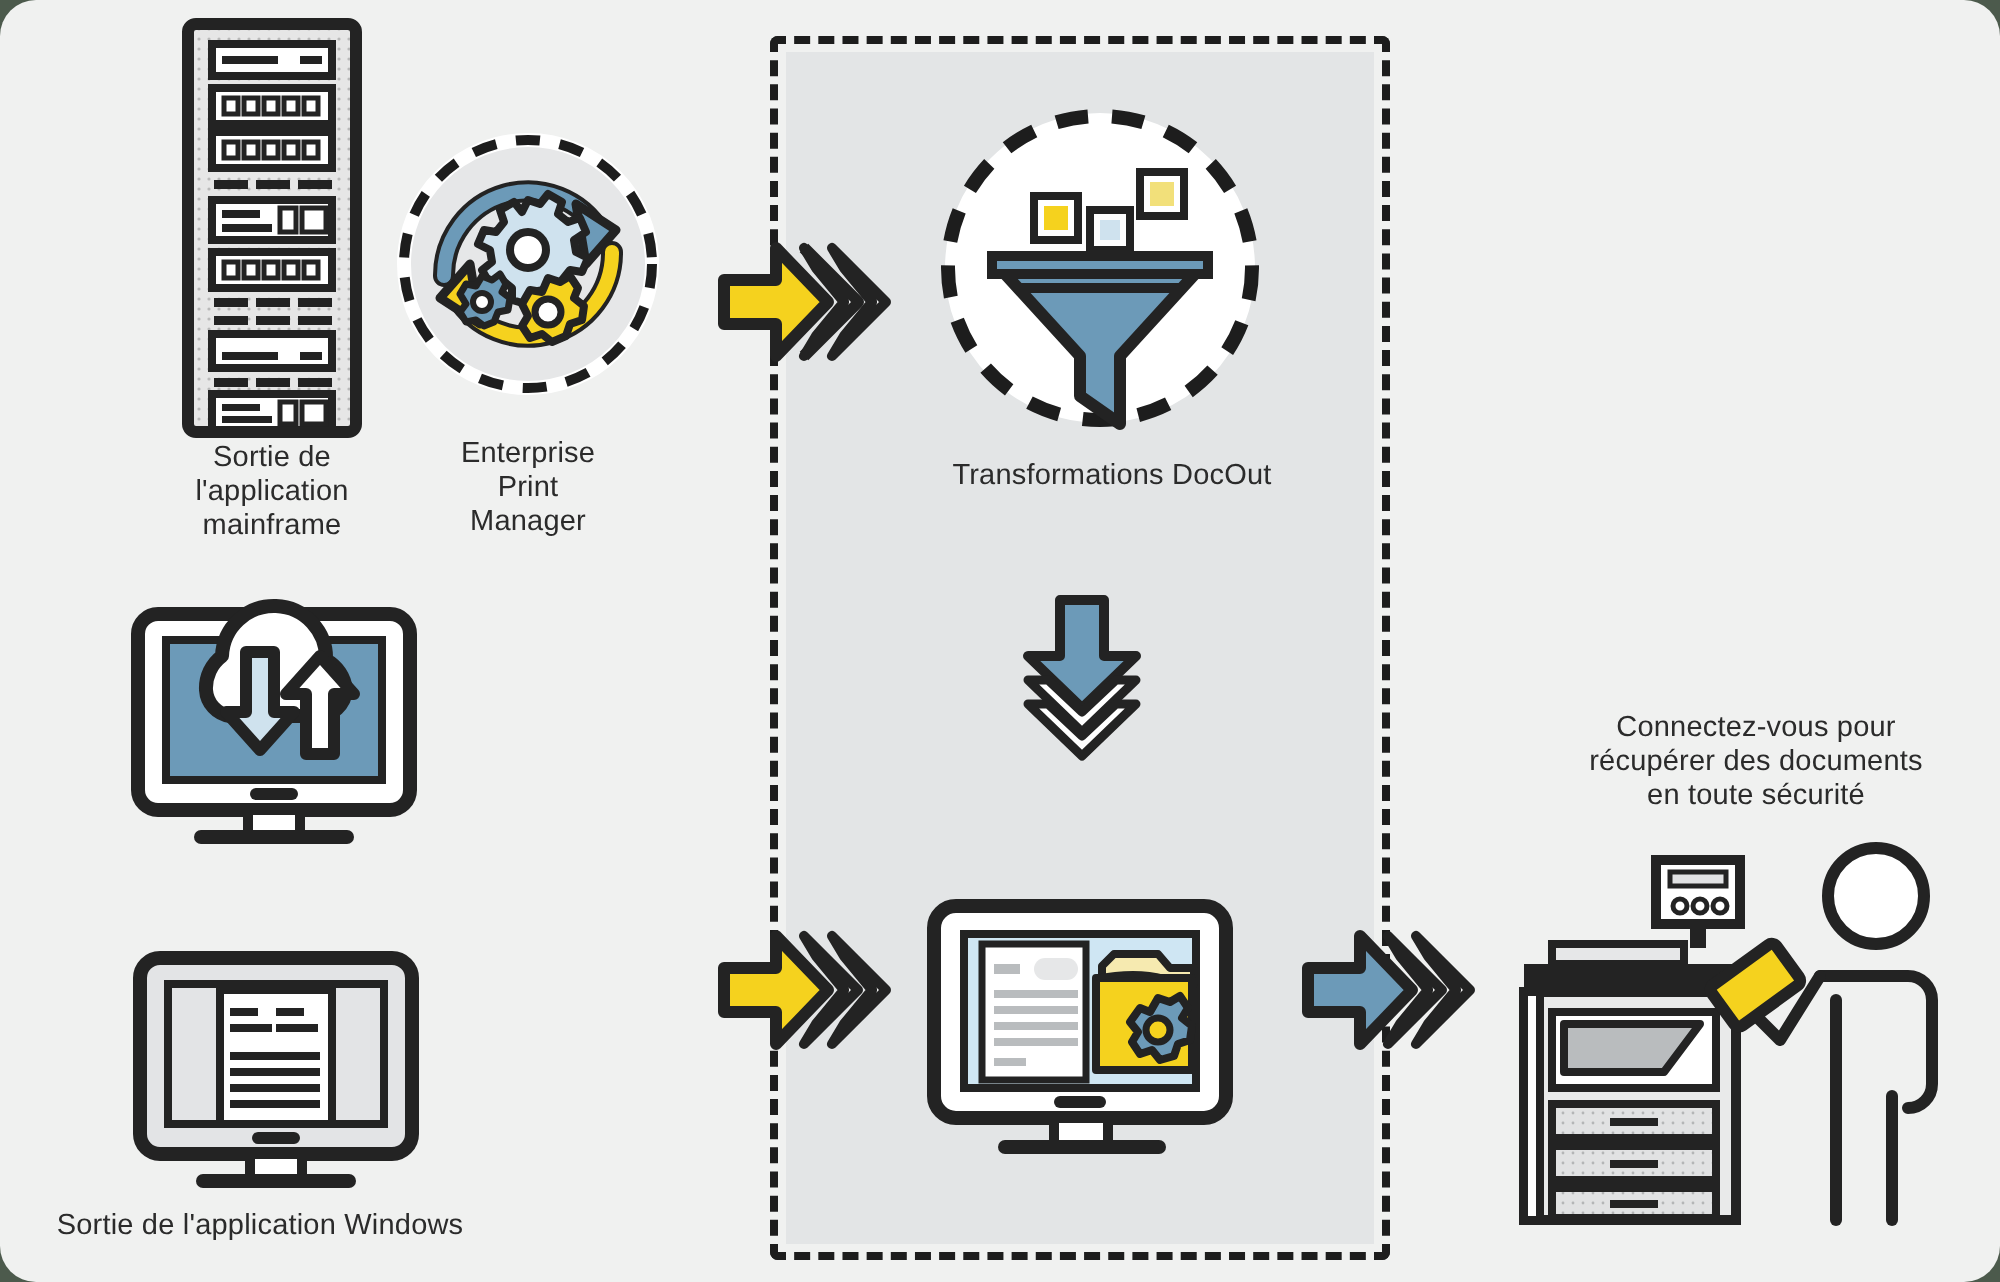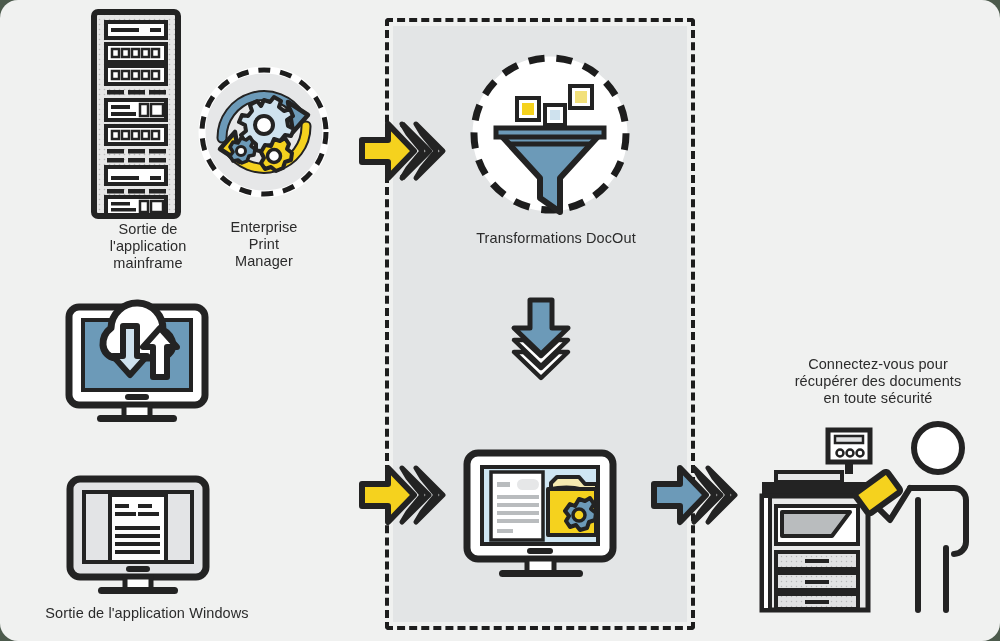--- a/index.html
+++ b/index.html
@@ -108,21 +108,21 @@
       <rect x="40" y="181" width="17" height="4.5" fill="#232323"></rect>
       <rect x="61" y="181" width="17" height="4.5" fill="#232323"></rect>
 
       <rect x="18" y="189" width="60" height="18" fill="#fff" stroke="#232323" stroke-width="4"></rect>
       <rect x="23" y="194" width="19" height="3.5" fill="#232323"></rect>
       <rect x="23" y="200" width="25" height="3.5" fill="#232323"></rect>
       <rect x="52" y="193" width="8" height="11" fill="#fff" stroke="#232323" stroke-width="2.5"></rect>
       <rect x="63" y="193" width="12" height="11" fill="#fff" stroke="#232323" stroke-width="2.5"></rect>
     </svg>
   </div>
-  <div class="label" style="left:78px;top:221px;width:140px;">Sortie de
+  <div class="label" style="left:66px;top:221px;width:140px;">Sortie de
 l'application
 mainframe</div>
 
   <div class="abs" style="left:196px;top:62px;">
     <svg width="136" height="140" viewBox="0 0 136 140">
       <circle cx="68" cy="70" r="62" fill="#e6e7e8" stroke="#fff" stroke-width="7"></circle>
       <circle cx="68" cy="70" r="62" fill="none" stroke="#1d1d1d" stroke-width="5" stroke-dasharray="12 10" stroke-linecap="butt"></circle>
 
       <path d="M26 76 A42 42 0 0 1 104 54" fill="none" stroke="#232323" stroke-width="11" stroke-linecap="round"></path>
       <path d="M26 76 A42 42 0 0 1 104 54" fill="none" stroke="#6c9ab8" stroke-width="7" stroke-linecap="round"></path>
@@ -182,21 +182,21 @@
       <rect x="80" y="39" width="21" height="4" fill="#232323"></rect>
       <rect x="57" y="53" width="45" height="4" fill="#232323"></rect>
       <rect x="57" y="61" width="45" height="4" fill="#232323"></rect>
       <rect x="57" y="69" width="45" height="4" fill="#232323"></rect>
       <rect x="57" y="77" width="45" height="4" fill="#232323"></rect>
       <rect x="68" y="93" width="24" height="6" rx="3" fill="#232323"></rect>
       <rect x="67" y="104" width="26" height="13" fill="#fff" stroke="#232323" stroke-width="5"></rect>
       <rect x="40" y="114" width="80" height="7" rx="3.5" fill="#232323"></rect>
     </svg>
   </div>
-  <div class="label" style="left:19px;top:605px;width:256px;">Sortie de l'application Windows</div>
+  <div class="label" style="left:2px;top:605px;width:256px;">Sortie de l'application Windows</div>
 
   <div class="abs" style="left:358px;top:118px;">
     <svg width="86" height="66" viewBox="0 0 86 66">
       <path d="M4 22 h26 V6 L56 33 L30 60 V44 H4 Z" fill="#f5d21e" stroke="#232323" stroke-width="6" stroke-linejoin="round"></path>
       <path d="M44 6 L71 33 L44 60" fill="none" stroke="#232323" stroke-width="6" stroke-linejoin="round"></path>
       <path d="M44 6 L71 33 L44 60 L50 50 L64 33 L50 16 Z" fill="#fff" stroke="#232323" stroke-width="5" stroke-linejoin="round"></path>
       <path d="M58 6 L85 33 L58 60 L64 50 L78 33 L64 16 Z" fill="#fff" stroke="#232323" stroke-width="5" stroke-linejoin="round"></path>
     </svg>
   </div>
 

